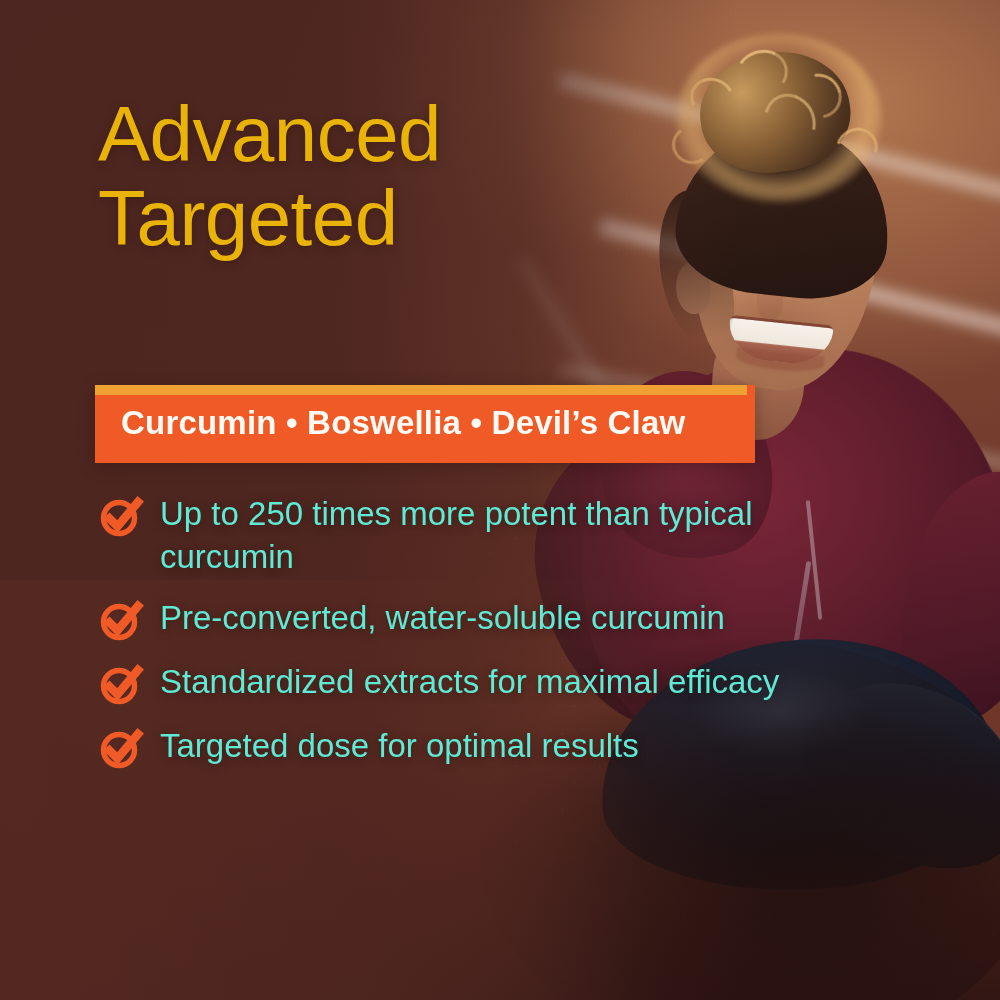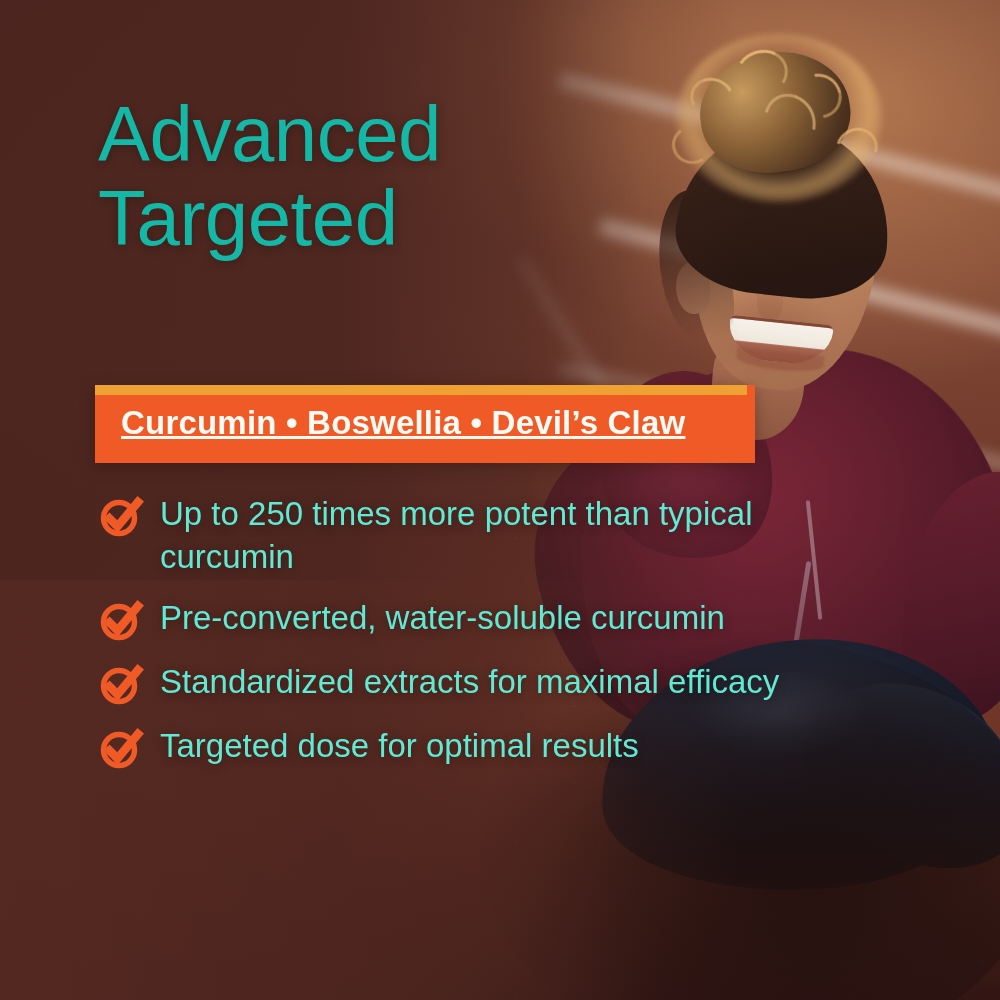--- a/index.html
+++ b/index.html
@@ -278,21 +278,21 @@
   }
 
   
   .content { position: absolute; inset: 0; }
 
   .headline {
     position: absolute;
     left: 98px;
     top: 92px;
     width: 620px;
-    color: #14b8a6;
+    color: #eab308;
     font-size: 78px;
     line-height: 84px;
     font-weight: 500;
     letter-spacing: -0.5px;
     text-shadow: 0 2px 10px rgba(40,16,12,0.45);
   }
   .headline-line { display: block; white-space: nowrap; }
 
   .ingredient-banner {
     position: absolute;
@@ -316,21 +316,20 @@
     top: 10px;
     right: 10px;
     height: 56px;
     display: flex;
     align-items: center;
     color: #fffaf4;
     font-size: 33px;
     font-weight: bold;
     letter-spacing: 0.2px;
     white-space: nowrap;
-    text-decoration: underline;
   }
 
   .benefits {
     position: absolute;
     left: 98px;
     top: 492px;
     width: 700px;
   }
   .benefit {
     position: relative;

